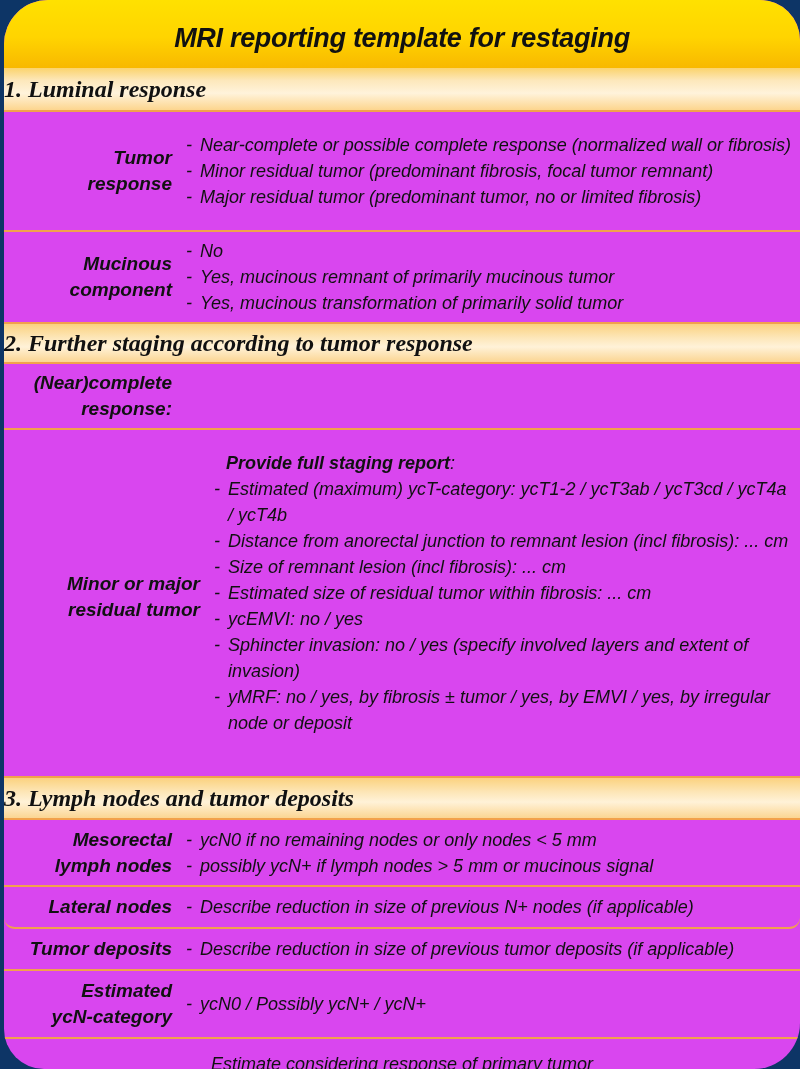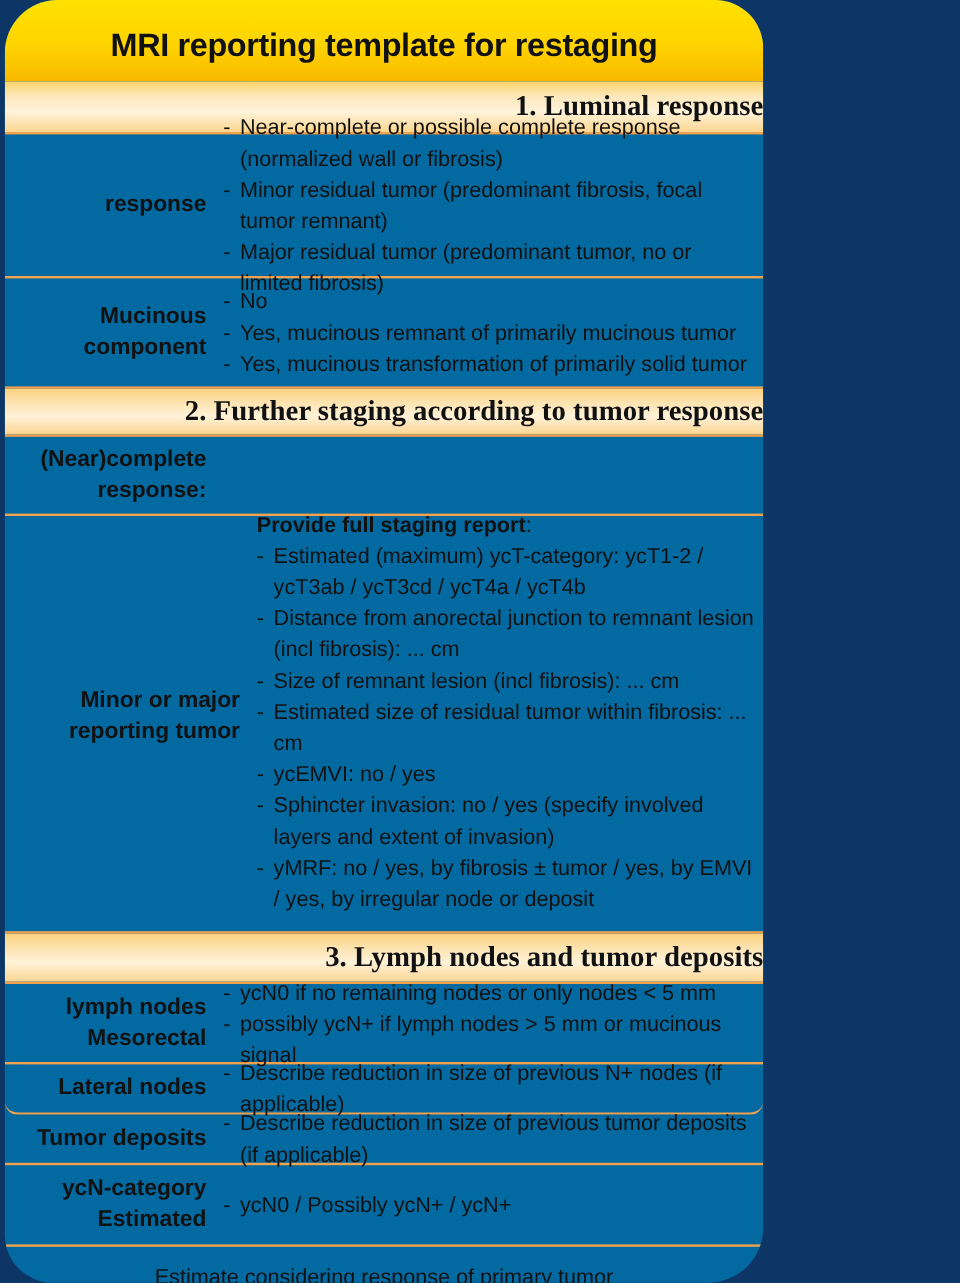--- a/index.html
+++ b/index.html
@@ -3,41 +3,41 @@
 <meta charset="utf-8">
 <style>
   html, body { margin:0; padding:0; }
   body {
     width:800px; height:1069px; overflow:hidden;
     background:#0d3566;
     font-family:"Liberation Sans", "DejaVu Sans", sans-serif;
     color:#111;
   }
   .card {
-    position:absolute; left:4px; top:0; width:632px; height:1069px;
-    background:#0369a1;
+    position:absolute; left:4px; top:0; width:796px; height:1069px;
+    background:#d946ef;
     border-radius:44px 40px 46px 40px;
     overflow:hidden;
+    font-style:italic;
   }
   .title-band {
     height:68px;
     background:linear-gradient(to bottom, #ffe100 0%, #ffd400 55%, #f8b800 100%);
     display:flex; align-items:center; justify-content:center;
   }
   .title {
     font-family:"Liberation Sans", "DejaVu Sans", sans-serif;
     font-weight:bold; font-size:27px; letter-spacing:-0.3px; color:#111;
     margin-top:8px;
   }
   .sec-head {
-    display:flex; align-items:center; justify-content:flex-end;
+    display:flex; align-items:center; justify-content:flex-start;
     background:linear-gradient(to bottom, #fbd27f 0%, #fde6b7 35%, #fff2d8 60%, #fbd592 100%);
     border-top:2px solid #f2a14c;
     border-bottom:2px solid #f2a14c;
-    padding-left:32px;
   }
   .sec-head.first {
     border-top:none;
     background:linear-gradient(to bottom, #fbd36c 0%, #fde8bc 30%, #fff3db 60%, #fcd58e 100%);
     height:42px;
   }
   .sec-title {
     font-family:"Liberation Serif", "DejaVu Serif", serif;
     font-weight:bold; font-size:24px; color:#111;
   }
@@ -49,41 +49,42 @@
   .lbl {
     width:168px; flex:0 0 168px;
     text-align:right; font-weight:bold; font-size:19px; line-height:26px;
     padding-right:14px; box-sizing:content-box;
   }
   .content { flex:1; font-size:18px; line-height:26px; padding-right:4px; }
   .item { display:flex; }
   .dash { width:14px; flex:0 0 14px; }
   .txt { flex:1; }
   .plain { }
-  .lead { font-weight:bold; }
+  .lead { font-weight:bold;margin-left:12px; }
   .lead .colon { font-weight:normal; }
   .footer {
     text-align:center; font-size:18px; line-height:26px; padding-top:12px;
   }
 </style>
 </head>
 <body>
 
 <div class="card">
 
   <div class="title-band">
     <div class="title">MRI reporting template for restaging</div>
   </div>
 
   <div class="sec-head first">
     <div class="sec-title">1. Luminal response</div>
   </div>
 
   <div class="row" style="height:120px;">
     <div class="lbl">
+      <div>Tumor</div>
       <div>response</div>
     </div>
     <div class="content">
       <div class="item">
           <span class="dash">-</span>
           <span class="txt">Near-complete or possible complete response (normalized wall or fibrosis)</span>
         </div>
       <div class="item">
           <span class="dash">-</span>
           <span class="txt">Minor residual tumor (predominant fibrosis, focal tumor remnant)</span>
@@ -123,21 +124,21 @@
   <div class="row" style="height:66px;">
     <div class="lbl">
       <div>(Near)complete</div>
       <div>response:</div>
     </div>
   </div>
 
   <div class="row" style="height:326px; border-bottom:none;">
     <div class="lbl" style="margin-top:8px;margin-left:28px;">
       <div>Minor or major</div>
-      <div>reporting tumor</div>
+      <div>residual tumor</div>
     </div>
     <div class="content">
       <div class="lead"><span>Provide full staging report</span><span class="colon">:</span></div>
       <div class="item">
           <span class="dash">-</span>
           <span class="txt">Estimated (maximum) ycT-category: ycT1-2 / ycT3ab / ycT3cd / ycT4a / ycT4b</span>
         </div>
       <div class="item">
           <span class="dash">-</span>
           <span class="txt">Distance from anorectal junction to remnant lesion (incl fibrosis): ... cm</span>
@@ -164,22 +165,22 @@
         </div>
     </div>
   </div>
 
   <div class="sec-head" style="height:40px;margin-top:20px;">
     <div class="sec-title">3. Lymph nodes and tumor deposits</div>
   </div>
 
   <div class="row" style="height:67px;">
     <div class="lbl">
+      <div>Mesorectal</div>
       <div>lymph nodes</div>
-      <div>Mesorectal</div>
     </div>
     <div class="content">
       <div class="item">
           <span class="dash">-</span>
           <span class="txt">ycN0 if no remaining nodes or only nodes &lt; 5 mm</span>
         </div>
       <div class="item">
           <span class="dash">-</span>
           <span class="txt">possibly ycN+ if  lymph nodes &gt; 5 mm or mucinous signal</span>
         </div>
@@ -205,22 +206,22 @@
     <div class="content">
       <div class="item">
           <span class="dash">-</span>
           <span class="txt">Describe reduction in size of previous tumor deposits (if applicable)</span>
         </div>
     </div>
   </div>
 
   <div class="row" style="height:68px;">
     <div class="lbl">
+      <div>Estimated</div>
       <div>ycN-category</div>
-      <div>Estimated</div>
     </div>
     <div class="content">
       <div class="item">
           <span class="dash">-</span>
           <span class="txt">ycN0 / Possibly ycN+ / ycN+</span>
         </div>
     </div>
   </div>
 
   <div class="footer">

